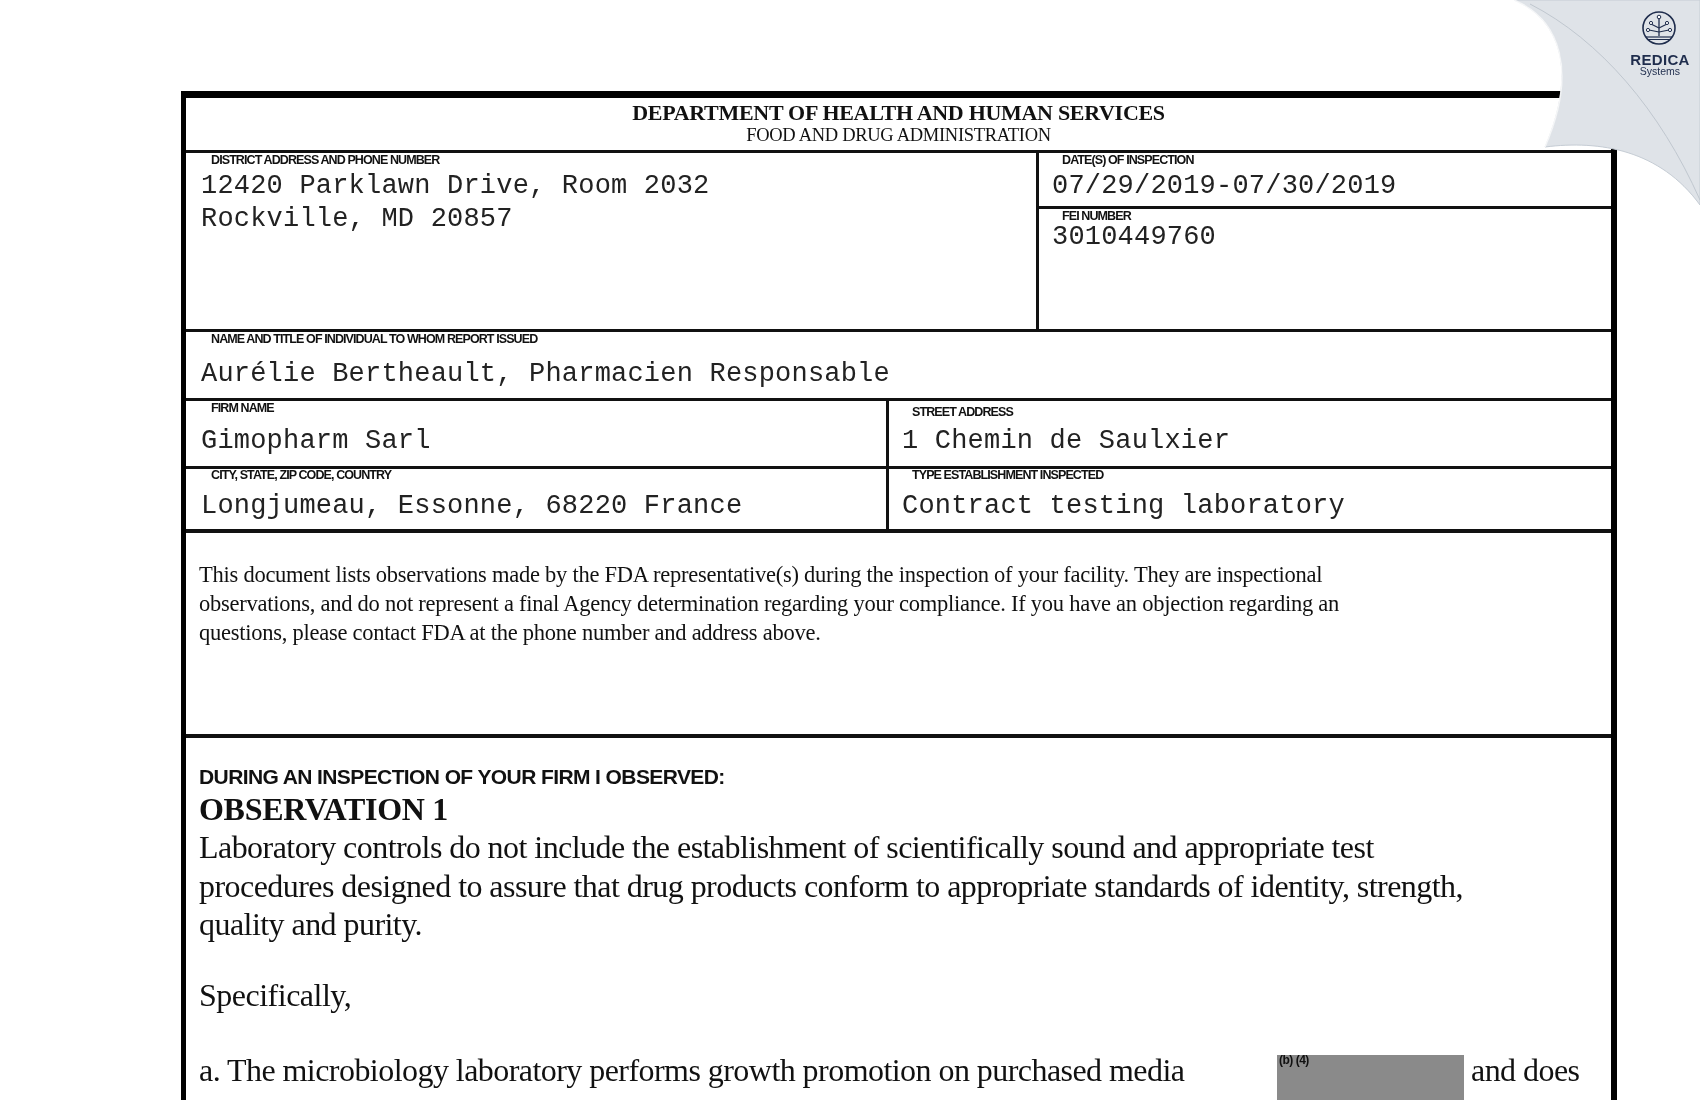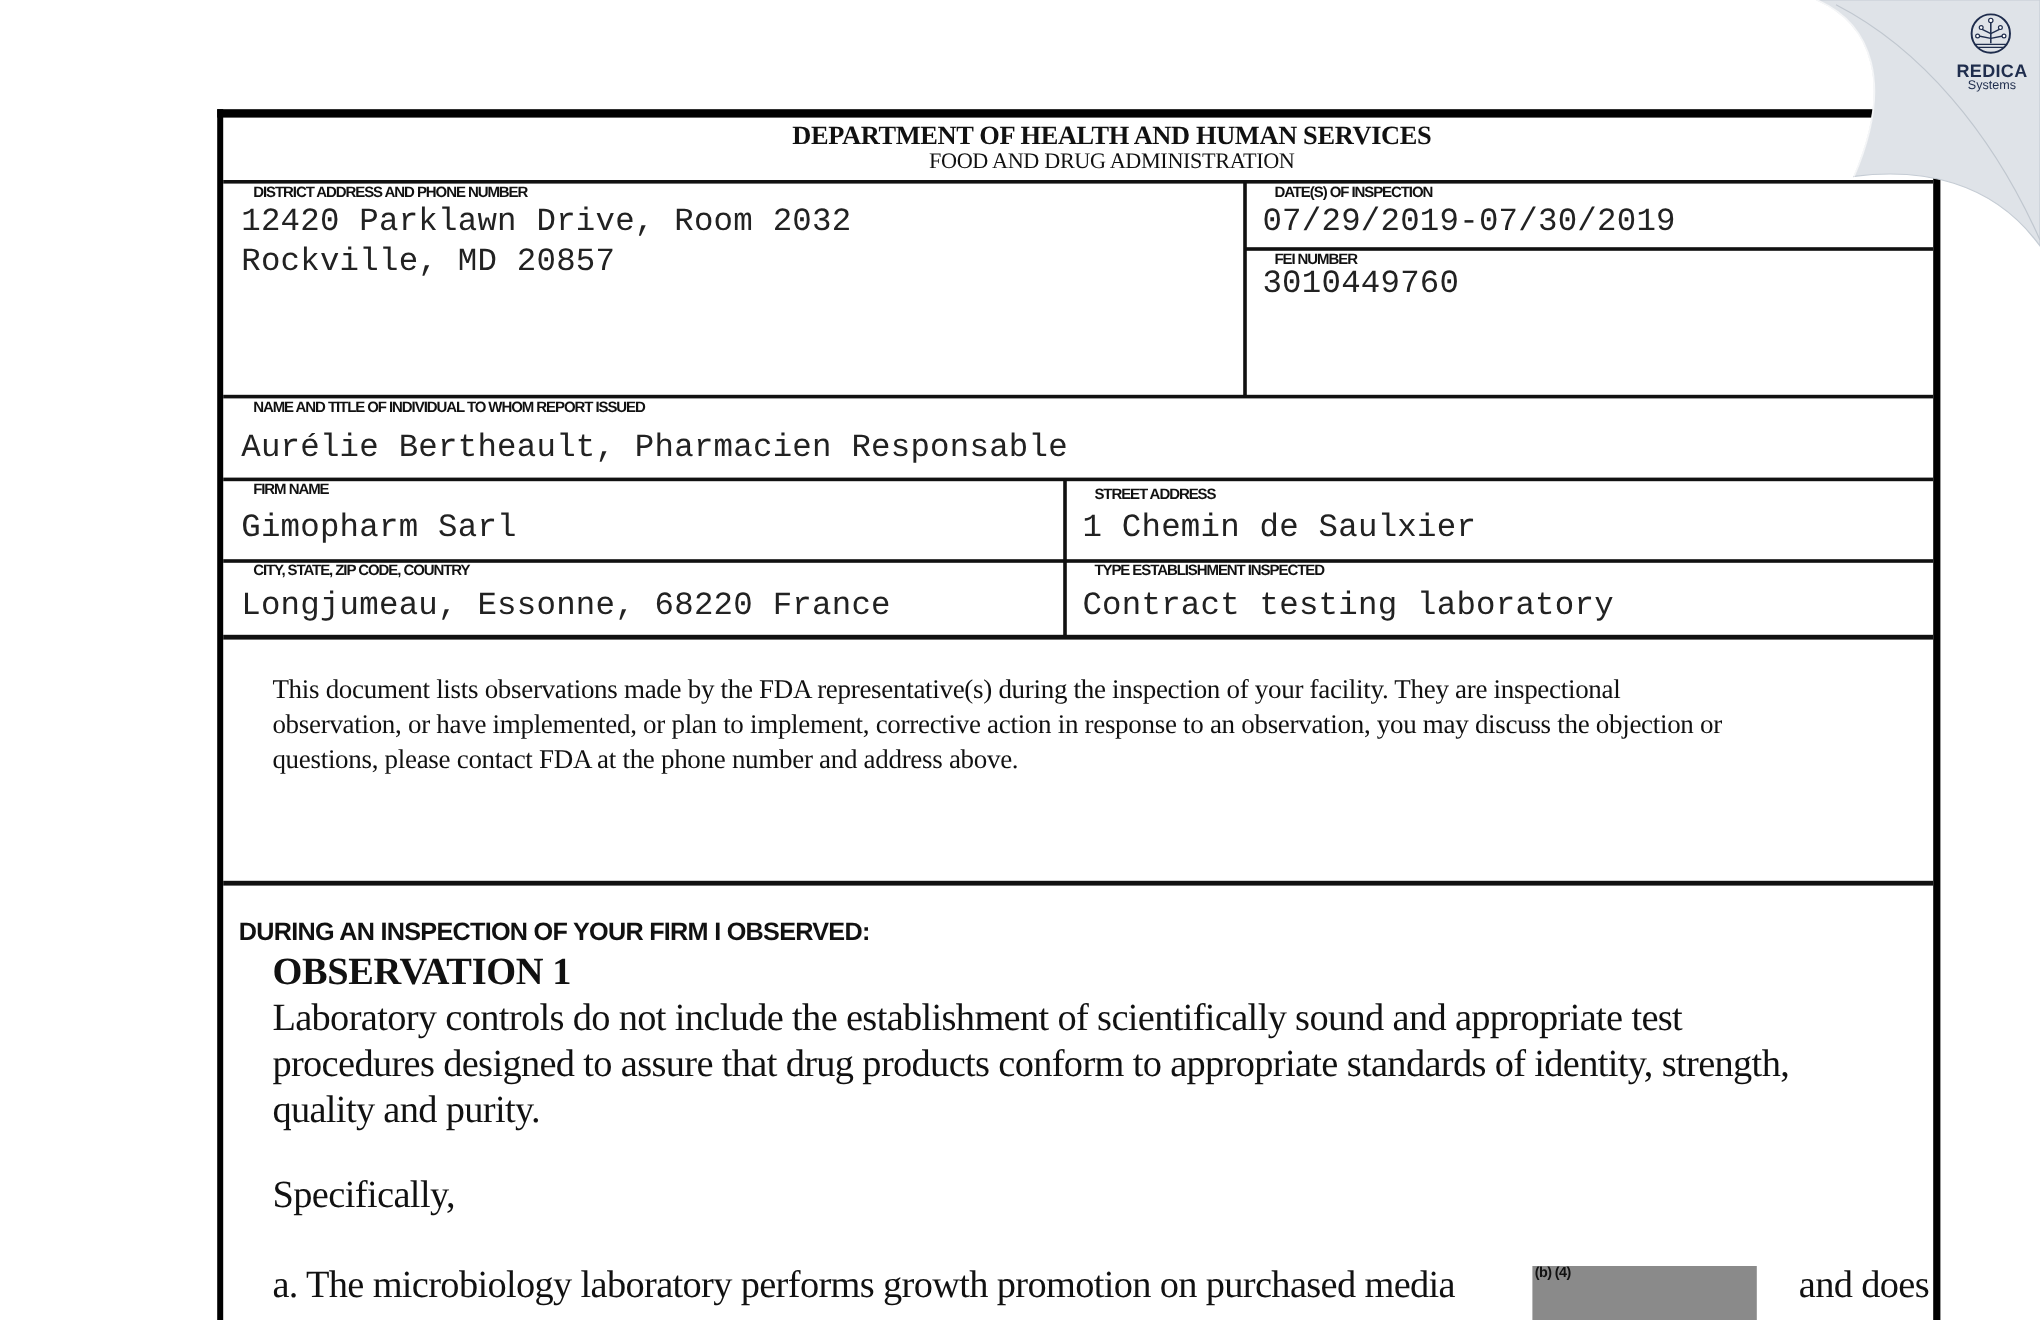--- a/index.html
+++ b/index.html
@@ -1,18 +1,18 @@
 <!DOCTYPE html>
 <html><head>
 <meta charset="utf-8">
 <style>
   html, body { margin:0; padding:0; }
   body { width:1700px; height:1100px; position:relative; overflow:hidden; background:#ffffff; }
   .abs { position:absolute; }
-  .serif { font-family:"Liberation Serif", "DejaVu Serif", serif; color:#111;padding-left:28px; }
+  .serif { font-family:"Liberation Serif", "DejaVu Serif", serif; color:#111; }
   .mono { font-family:"Liberation Mono", "DejaVu Sans Mono", monospace; color:#222; }
   .sans { font-family:"Liberation Sans", "DejaVu Sans", sans-serif; color:#111; }
 
   
   .frame-top { left:181px; top:91px; width:1436px; height:7px; background:#000; }
   .frame-left { left:181px; top:91px; width:5px; height:1009px; background:#000; }
   .frame-right { left:1611px; top:91px; width:6px; height:1009px; background:#000; }
   .hline { height:3px; background:#111; }
   .vline { width:3px; background:#111; }
 
@@ -76,21 +76,21 @@
 
 <div class="abs sans lbl" style="left:201px; top:468px;">CITY, STATE, ZIP CODE, COUNTRY</div>
 <div class="abs mono val" style="left:201px; top:491px;">Longjumeau, Essonne, 68220 France</div>
 <div class="abs sans lbl" style="left:902px; top:468px;">TYPE ESTABLISHMENT INSPECTED</div>
 <div class="abs mono val" style="left:902px; top:491px;">Contract testing laboratory</div>
 
 <div class="abs hline" style="left:186px; top:529px; width:1425px; height:4px;"></div>
 
 <div class="abs serif notice">
   <div>This document lists observations made by the FDA representative(s) during the inspection of your facility. They are inspectional</div>
-  <div>observation, or have implemented, or plan to implement, corrective action in response to an observation, you may discuss the objection or</div>
+  <div>observations, and do not represent a final Agency determination regarding your compliance. If you have an objection regarding an</div>
   <div>questions, please contact FDA at the phone number and address above.</div>
 </div>
 <div class="abs hline" style="left:186px; top:734px; width:1425px; height:4px;"></div>
 
 <div class="abs sans during">DURING AN INSPECTION OF YOUR FIRM I OBSERVED:</div>
 <div class="abs serif obs-title">OBSERVATION 1</div>
 <div class="abs serif obs-body">
   <div>Laboratory controls do not include the establishment of scientifically sound and appropriate test</div>
   <div>procedures designed to assure that drug products conform to appropriate standards of identity, strength,</div>
   <div>quality and purity.</div>

